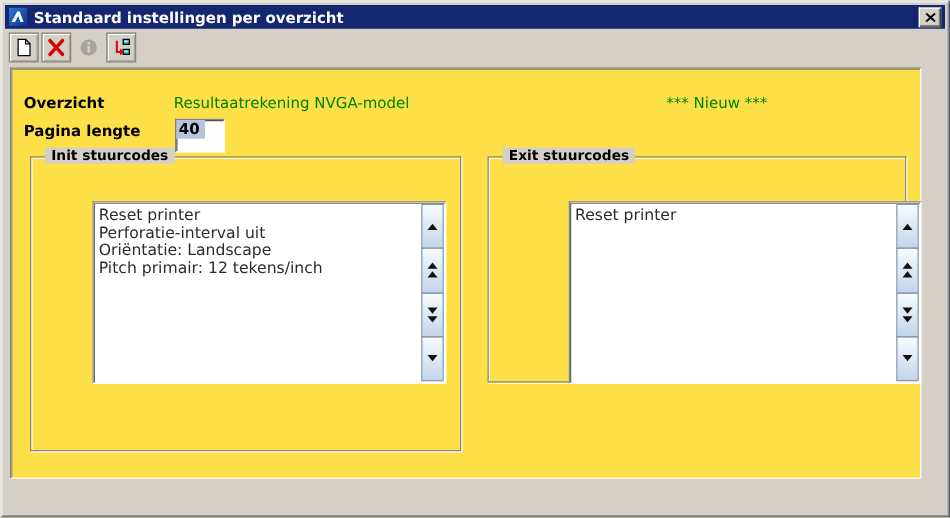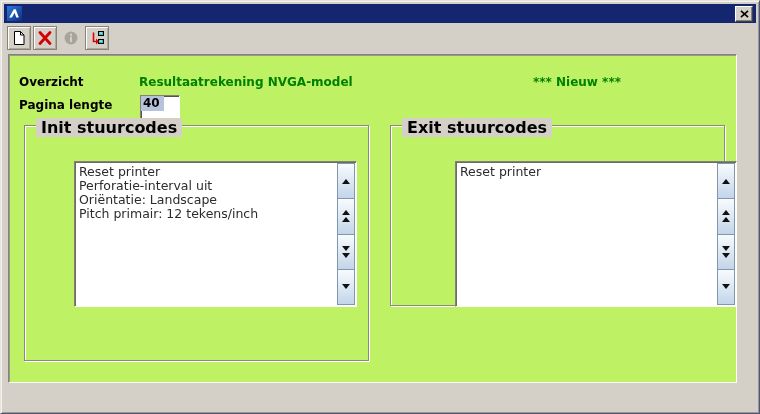--- a/index.html
+++ b/index.html
@@ -35,40 +35,40 @@
     border:1px solid #87837b;
     box-shadow:inset 1px 1px 0 #ffffff, inset -1px -1px 0 #aca89e;
     display:flex;align-items:center;justify-content:center;box-sizing:border-box;
   }
   .tbtn.flat{border:1px solid transparent;box-shadow:none}
   
   .panel{
     position:absolute;left:7px;top:53px;width:729px;height:329px;box-sizing:border-box;
     border:1px solid;border-color:#84807a #fdfdfa #fdfdfa #84807a;
     box-shadow:inset 1px 1px 0 #9b978d;
-    background:#bef264;
+    background:#fde047;
   }
   .lbl{position:absolute;font-size:12px;font-weight:bold;color:#000}
-  .green{position:absolute;font-size:12px;font-weight:bold;color:#008000;white-space:nowrap}
+  .green{position:absolute;font-size:12px;font-weight:normal;color:#008000;white-space:nowrap}
   .field{
     position:absolute;left:131px;top:40px;width:40px;height:27px;box-sizing:border-box;
     background:#fff;border:1px solid;border-color:#84807a #fff #fff #84807a;
     box-shadow:inset 1px 1px 0 #55534e;
     font-size:12px;font-weight:bold;color:#000;line-height:15px;
   }
   .field .sel{background:#b7c3dc;padding:0 4px 0 2px;display:inline-block;height:15px}
   
   .groupbox{
     position:absolute;box-sizing:border-box;
     border:1px solid #8c8880;
     box-shadow:1px 1px 0 #ffffff, inset 1px 1px 0 #ffffff;
   }
   .gb-title{
     position:absolute;top:-8px;left:11px;background:#d4d0c8;padding:0 5px;
-    font-size:16px;font-weight:bold;color:#000;white-space:nowrap;text-align:center;
+    font-size:11px;font-weight:bold;color:#000;white-space:nowrap;text-align:center;
   }
   .listbox{
     position:absolute;box-sizing:border-box;background:#fff;
     border:1px solid;border-color:#84807a #fdfdfa #fdfdfa #84807a;
     box-shadow:inset 1px 1px 0 #6e6b64;
     margin-left:27px;
   }
   .list-items{
     position:absolute;left:2px;top:2px;right:19px;bottom:2px;overflow:hidden;
     padding:1px 0 0 2px;
@@ -100,20 +100,21 @@
     <svg class="appicon" viewBox="0 0 15 15">
       <defs>
         <linearGradient id="lg" x1="0" y1="0" x2="1" y2="1">
           <stop offset="0" stop-color="#2f7ad8"></stop>
             <stop offset="1" stop-color="#0a2f86"></stop>
         </linearGradient>
       </defs>
       <rect width="15" height="15" fill="url(#lg)"></rect>
       <path d="M2.2 11.5 L6.8 3.2 h1.9 l3.2 8.3 h-2.6 l-1.7-4.8 -2.6 4.8 z" fill="#ffffff"></path>
     </svg>
+    <span class="title">Standaard instellingen per overzicht</span>
     <div class="closebtn">
       <svg width="9" height="8" viewBox="0 0 10 9">
         <path d="M1 1 L9 8 M9 1 L1 8" stroke="#000" stroke-width="1.8" fill="none"></path>
       </svg>
     </div>
   </div>
 
   <div class="toolbar">
     <div class="tbtn" style="left:5px">
       <svg width="16" height="16" viewBox="0 0 16 16">

